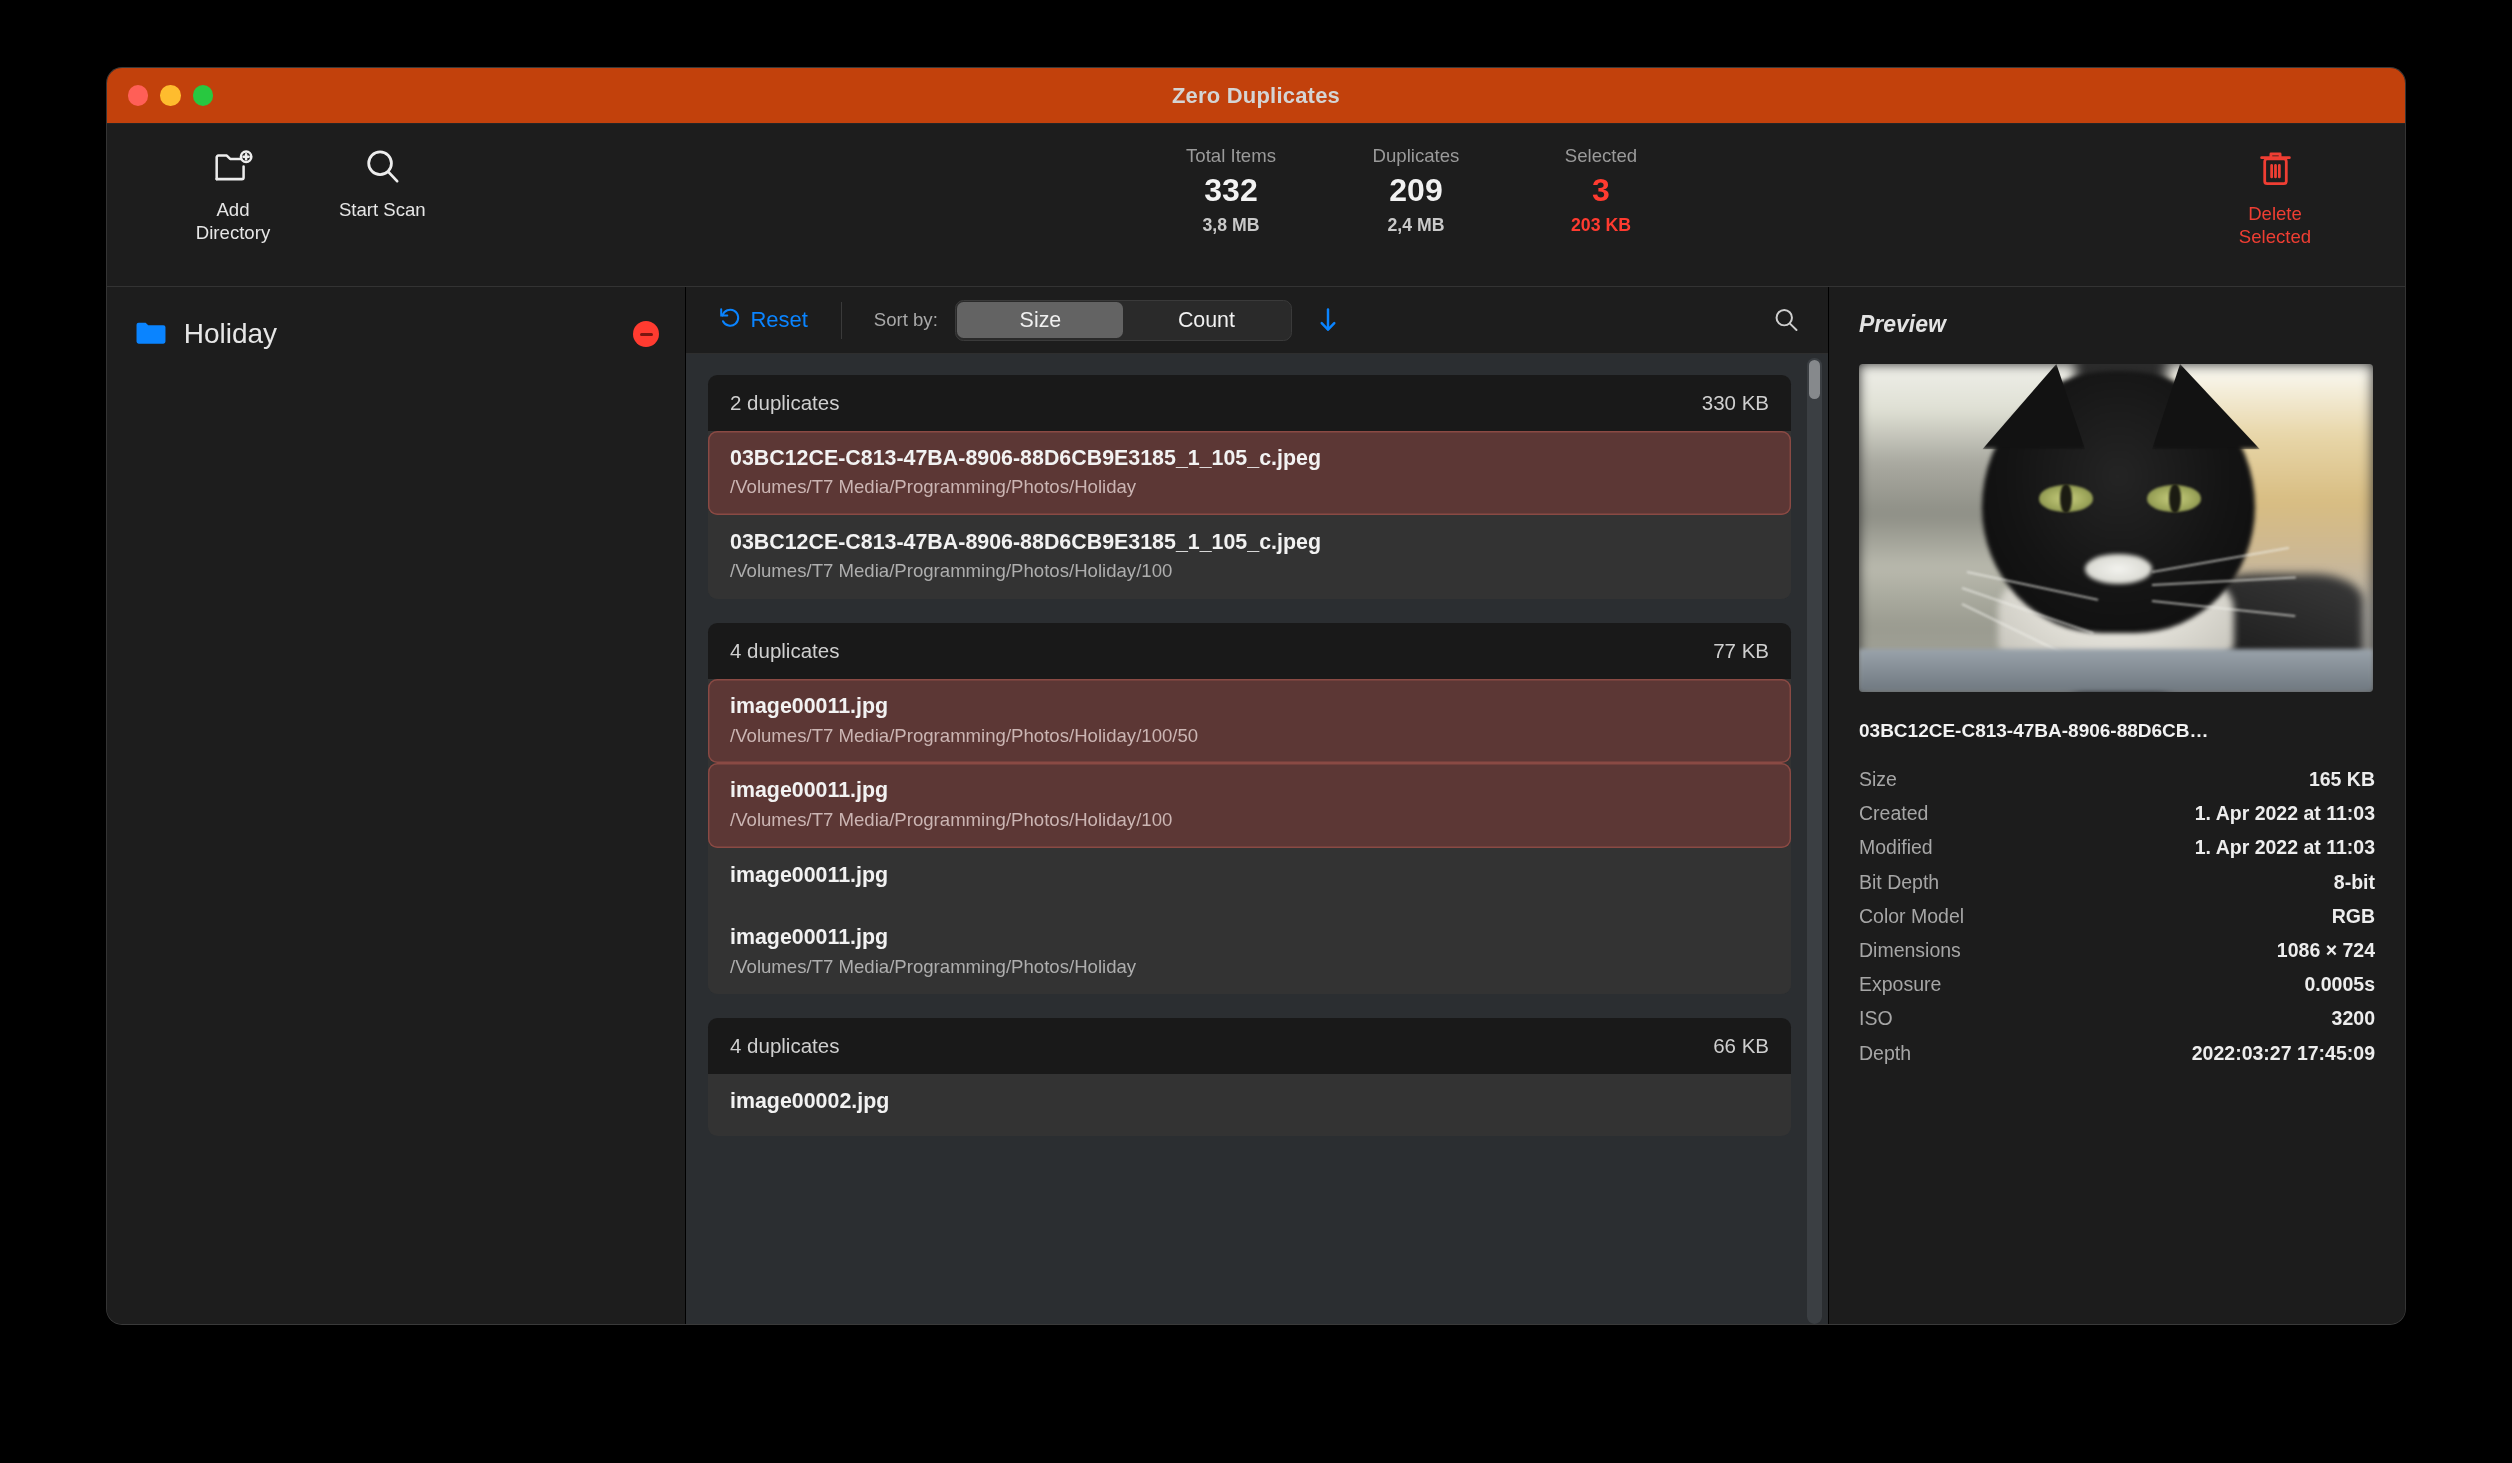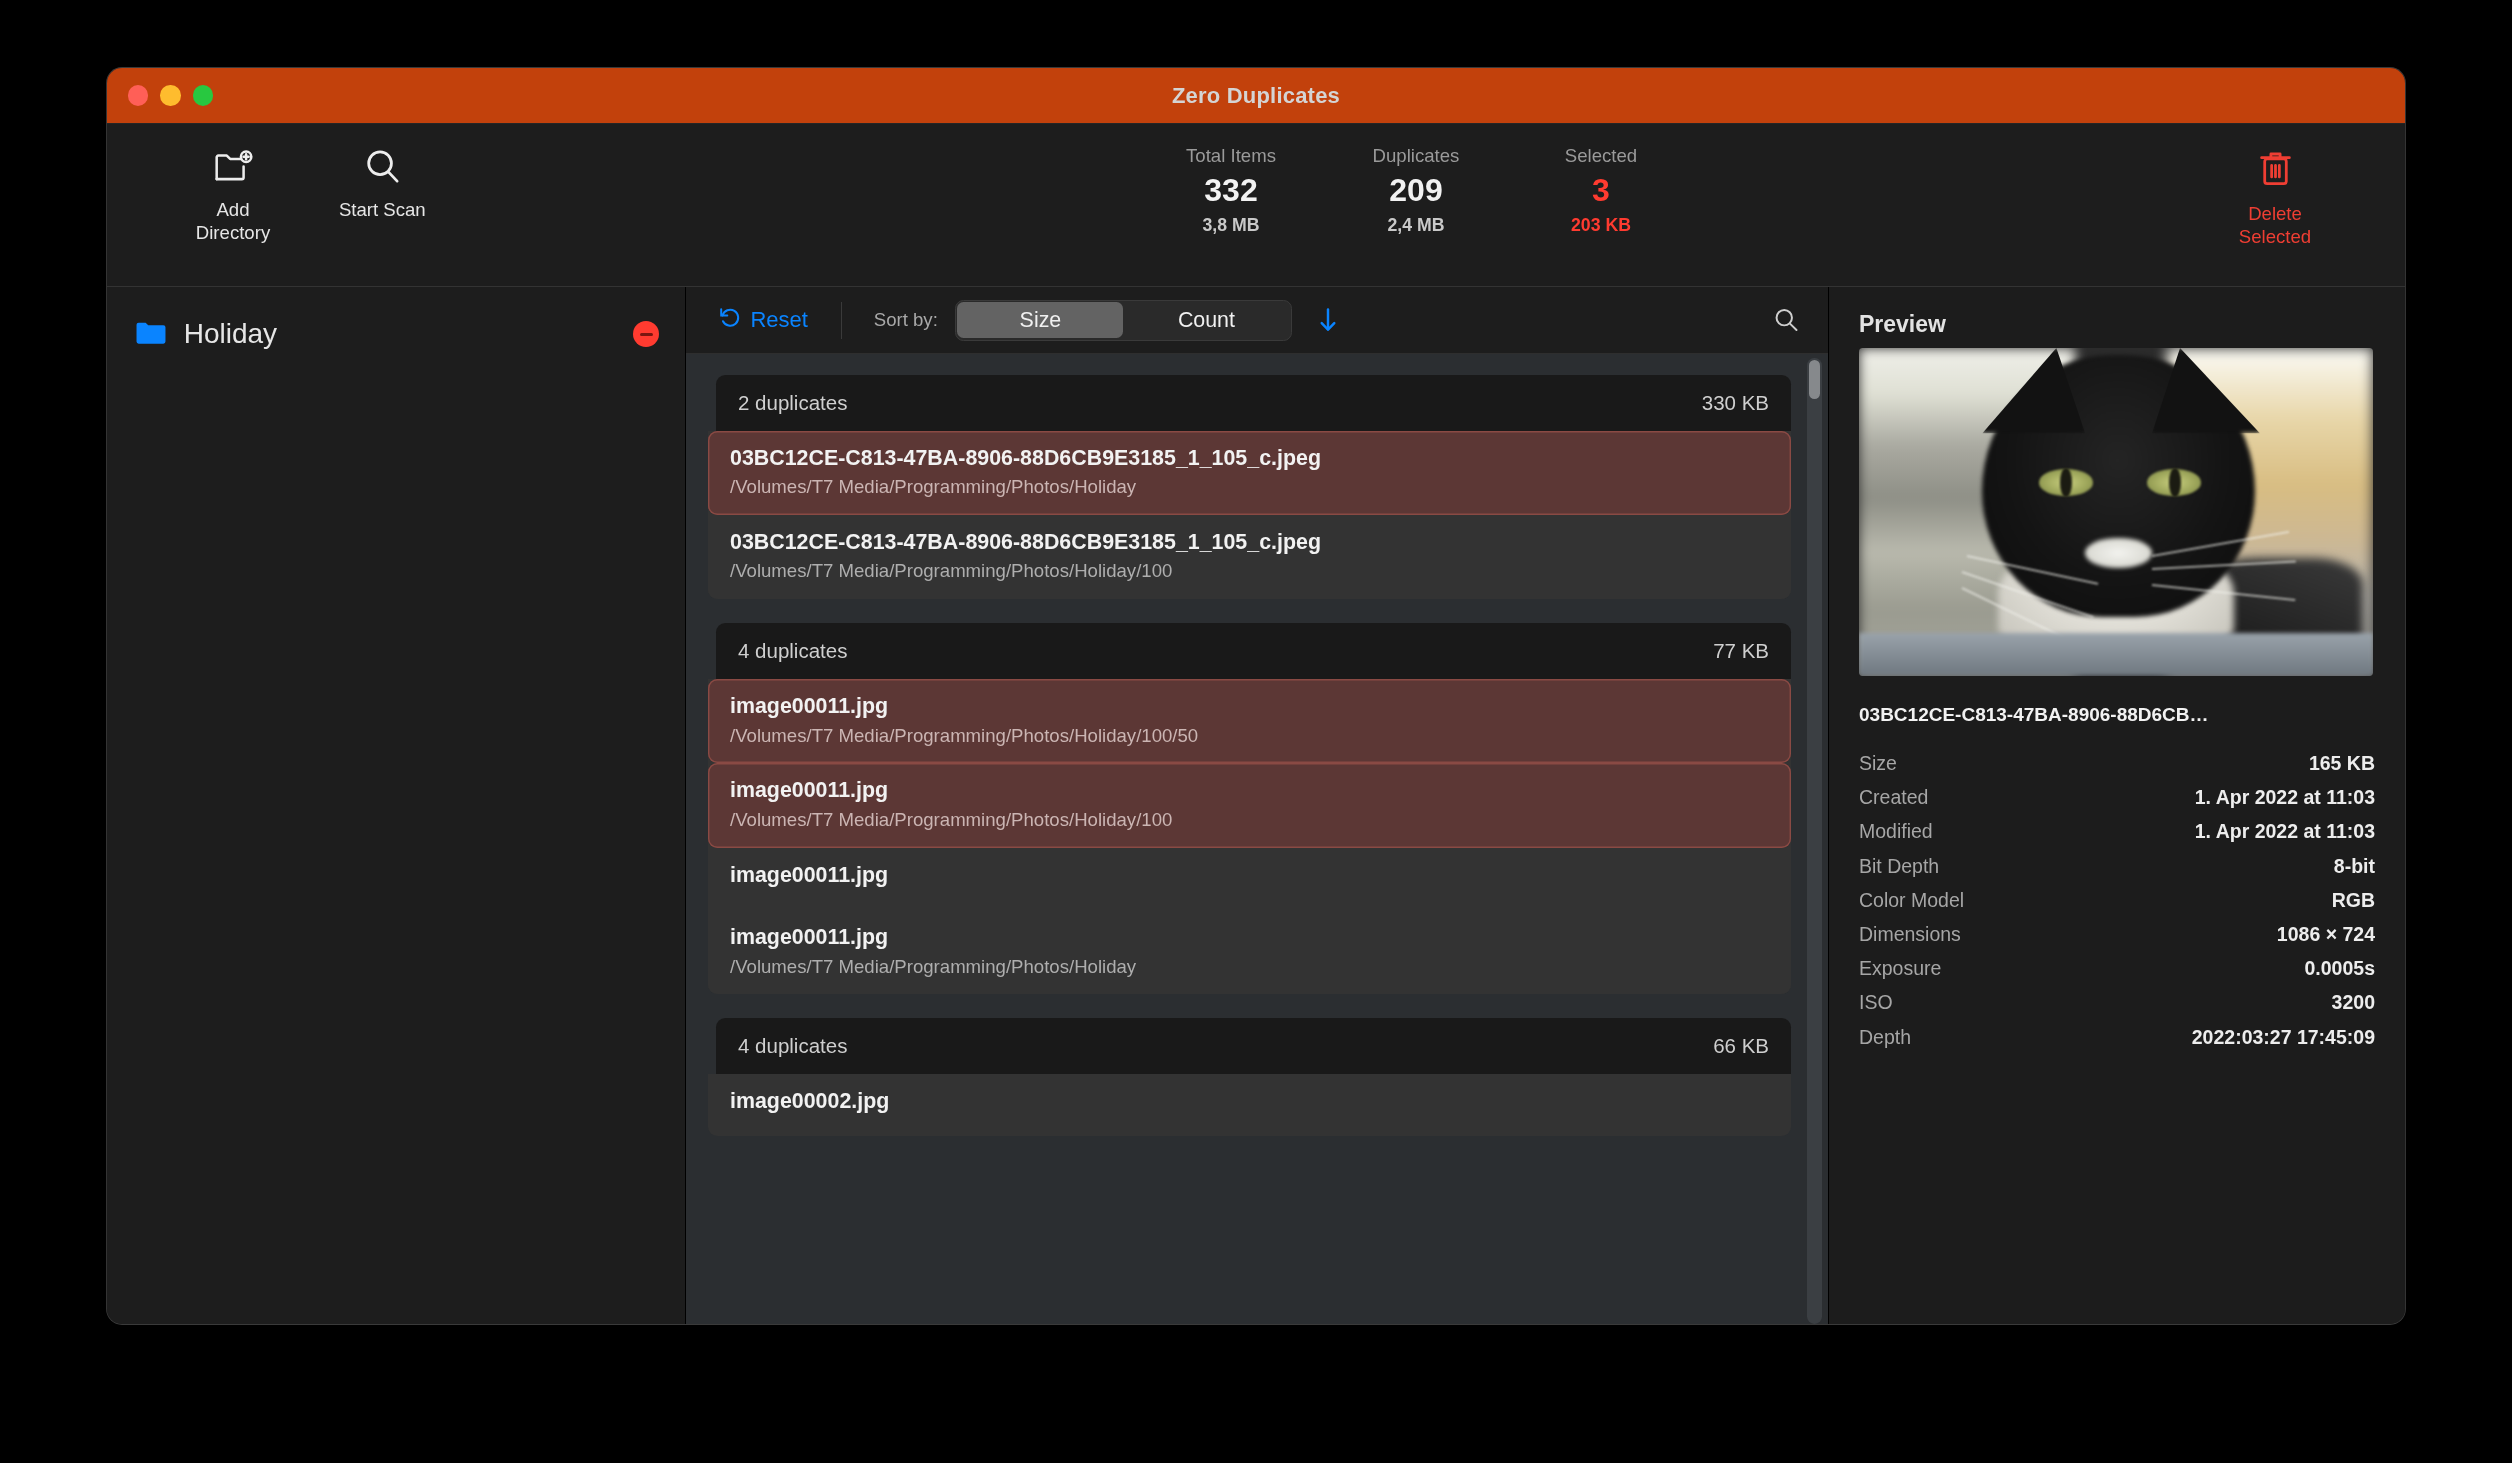--- a/index.html
+++ b/index.html
@@ -119,21 +119,21 @@
   .seg.active { background: #636363; }
   .dirarrow { margin-left: 24px; cursor: pointer; display: flex; align-items: center; }
   .searchicon { margin-left: auto; cursor: pointer; display: flex; align-items: center; }
   
   .listwrap { flex: 1 1 auto; position: relative; overflow: hidden; background: #2b2e31; }
   .list { padding: 20.5px 37px 0 22px; }
   .group { margin-bottom: 24px; }
   .group-head {
     background: #191919; border-radius: 9.3px 9.3px 0 0;
     height: 56px; display: flex; align-items: center; justify-content: space-between;
-    padding: 0 22px; font-size: 20.5px; color: #cfcfcf; margin-left: 8px;
+    padding: 0 22px; font-size: 20.5px; color: #cfcfcf;
   }
   .group-body {
     background: #333333; border-radius: 0 0 9.3px 9.3px; overflow: hidden;
   }
   .file-row {
     padding: 15px 22px 16.7px 22px; cursor: pointer;
     background: #333333;
   }
   .file-row.selected { background: #5c3735; box-shadow: inset 0 0 0 1.4px #8a4a44; border-radius: 9.3px; }
   .file-name { font-size: 21.4px; font-weight: bold; color: #f2f2f2; margin-bottom: 5.6px; }
@@ -146,21 +146,21 @@
   .scrollthumb {
     position: absolute; top: 1.9px; left: 1.9px; width: 11px; height: 39px;
     background: #86898c; border-radius: 5.6px; cursor: pointer;
   }
   
   .preview {
     width: 577px; flex: 0 0 577px;
     background: #1c1c1c; border-left: 0.9px solid #000;
     padding: 24px 30px 0 30px;
   }
-  .preview .panel-head { padding-left: 0; margin-bottom: 10px; }
+  .preview .panel-head { padding-left: 0; margin-bottom: 26px; font-style: italic; }
   .thumb {
     width: 514px; height: 328px; border-radius: 3.7px; overflow: hidden;
     position: relative; background: #2b2b2b;
   }
   .prev-title {
     font-size: 19px; font-weight: bold; color: #f2f2f2;
     margin-top: 28px; margin-bottom: 20.5px;
     white-space: nowrap; overflow: hidden;
   }
   .meta-row {

